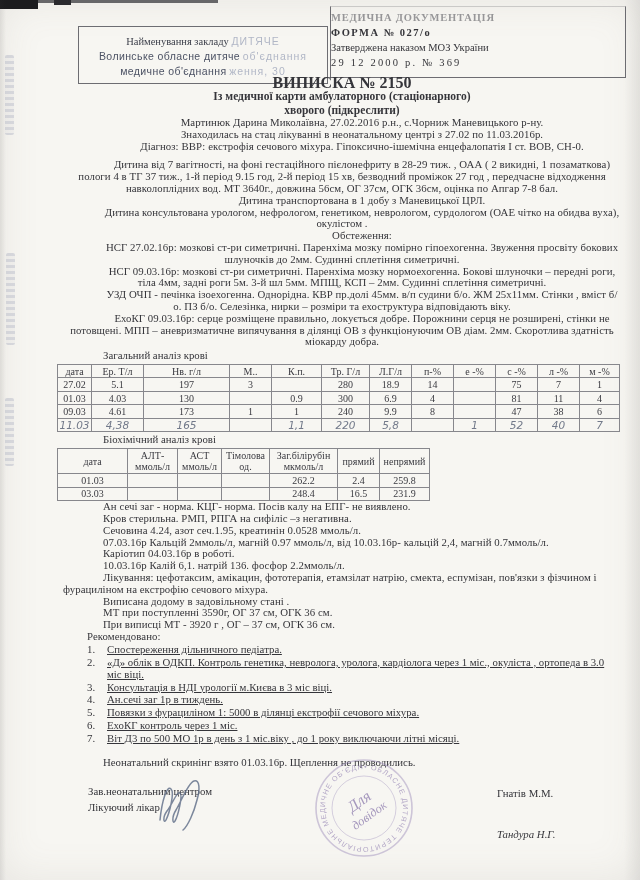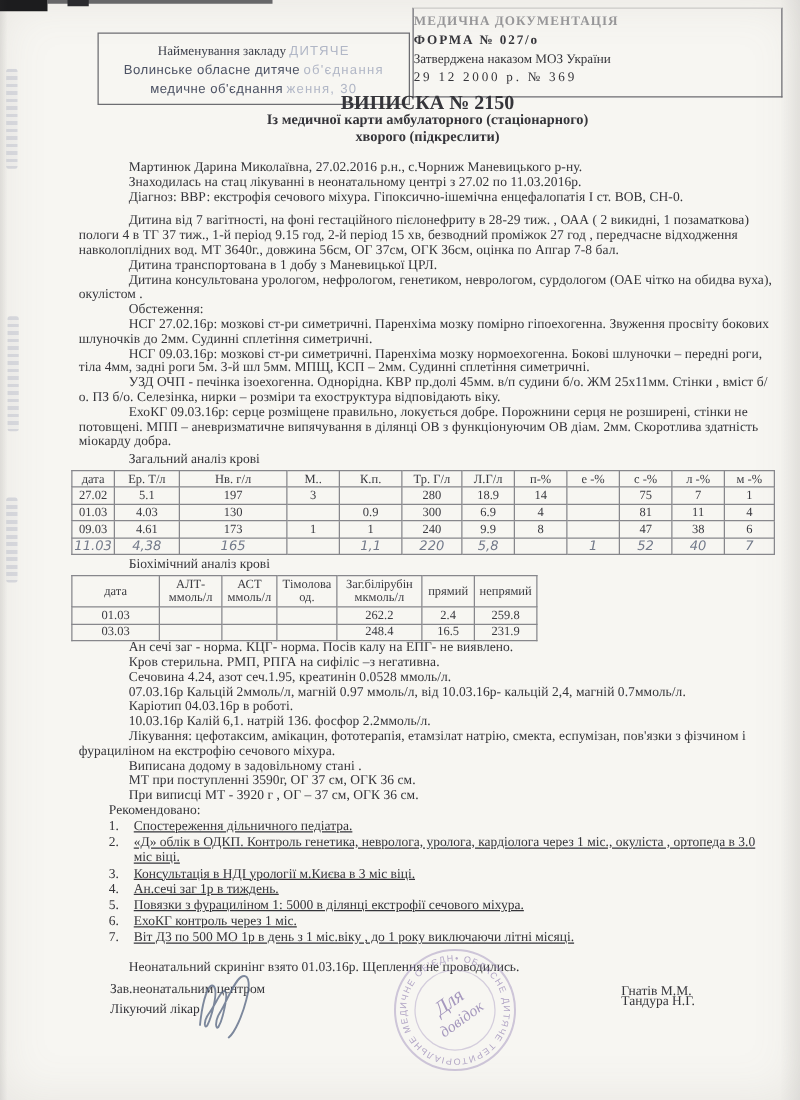--- a/index.html
+++ b/index.html
@@ -38,40 +38,40 @@
   .hr-l4{letter-spacing:2.2px;}
 
   .content{position:absolute;left:63px;top:0;width:558px;}
   .title-block{margin-top:75px;text-align:center;font-weight:bold;}
   .t1{font-size:16px;line-height:15px;}
   .t2,.t3{font-size:11.5px;line-height:13.5px;}
 
   .para{font-size:10.8px;line-height:11.8px;text-indent:40px;margin:0;letter-spacing:.05px;}
   .para.gap{margin-top:7px;}
   .para.flush{text-indent:24px;}
-  .blk1{margin-top:12px;}
+  .blk1{margin-top:0;text-align:center;}
   .table-label{font-size:10.8px;line-height:11.8px;text-indent:40px;margin-top:2px;}
 
   table{border-collapse:collapse;table-layout:fixed;margin:2px 0 0 -6px;}
   th,td{border:1px solid #87878c;font-size:10px;font-weight:normal;
     text-align:center;padding:0;height:12.5px;line-height:11px;overflow:hidden;
     font-family:"Liberation Serif",serif;color:#3a3a40;}
   .bio th{height:24px;}
   tr.hw td{color:#5b6478;font-family:"DejaVu Sans",sans-serif;font-style:italic;
     font-size:10.5px;opacity:.85;}
 
   .rec{margin:1px 0 0 24px;padding:0;list-style:none;}
   .rec li{font-size:10.8px;line-height:11.9px;padding-left:20px;margin:0 0 1px 0;text-decoration:underline;}
   .rec .num{display:inline-block;width:20px;margin-left:-20px;}
   .screening{font-size:10.8px;line-height:12px;text-indent:40px;margin-top:11px;}
 
   .footer-role{position:absolute;left:88px;font-size:10.8px;}
   .fr1{top:785px;} .fr2{top:801px;}
   .footer-name{position:absolute;left:497px;font-size:10.8px;}
-  .fn1{top:787px;} .fn2{top:795px;}
+  .fn1{top:787px;} .fn2{top:828px;font-style:italic;}
 
   .signature{position:absolute;left:152px;top:774px;}
   .stamp{position:absolute;left:296px;top:756px;opacity:.85;}
 </style>
 </head>
 <body>
 
 <div class="page">
 
   <div class="art-topbar"></div>

